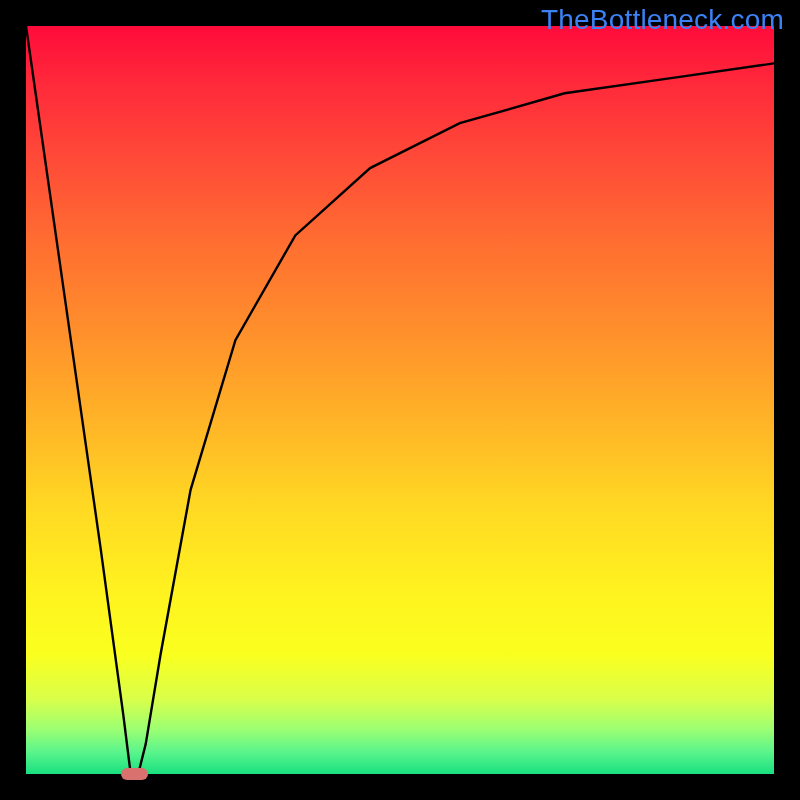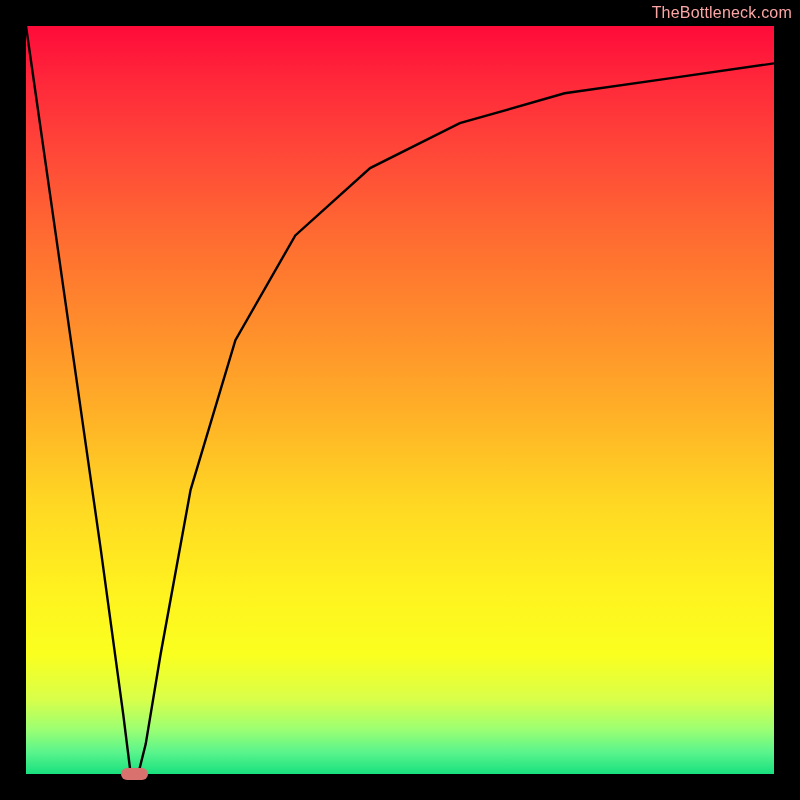--- a/index.html
+++ b/index.html
@@ -49,23 +49,23 @@
     height: 748px;
   }
   .marker {
     position: absolute;
     background: #d9716e;
     border-radius: 8px;
   }
   .watermark {
     position: absolute;
     top: 4px;
-    right: 8px;
-    color: #fca5a5;
-    font-size: 16px;
+    right: 16px;
+    color: #3b82f6;
+    font-size: 28px;
     letter-spacing: 0.2px;
     font-weight: 400;
     user-select: none;
   }
 </style>
 </head>
 <body>
 
 <div class="frame">
 

